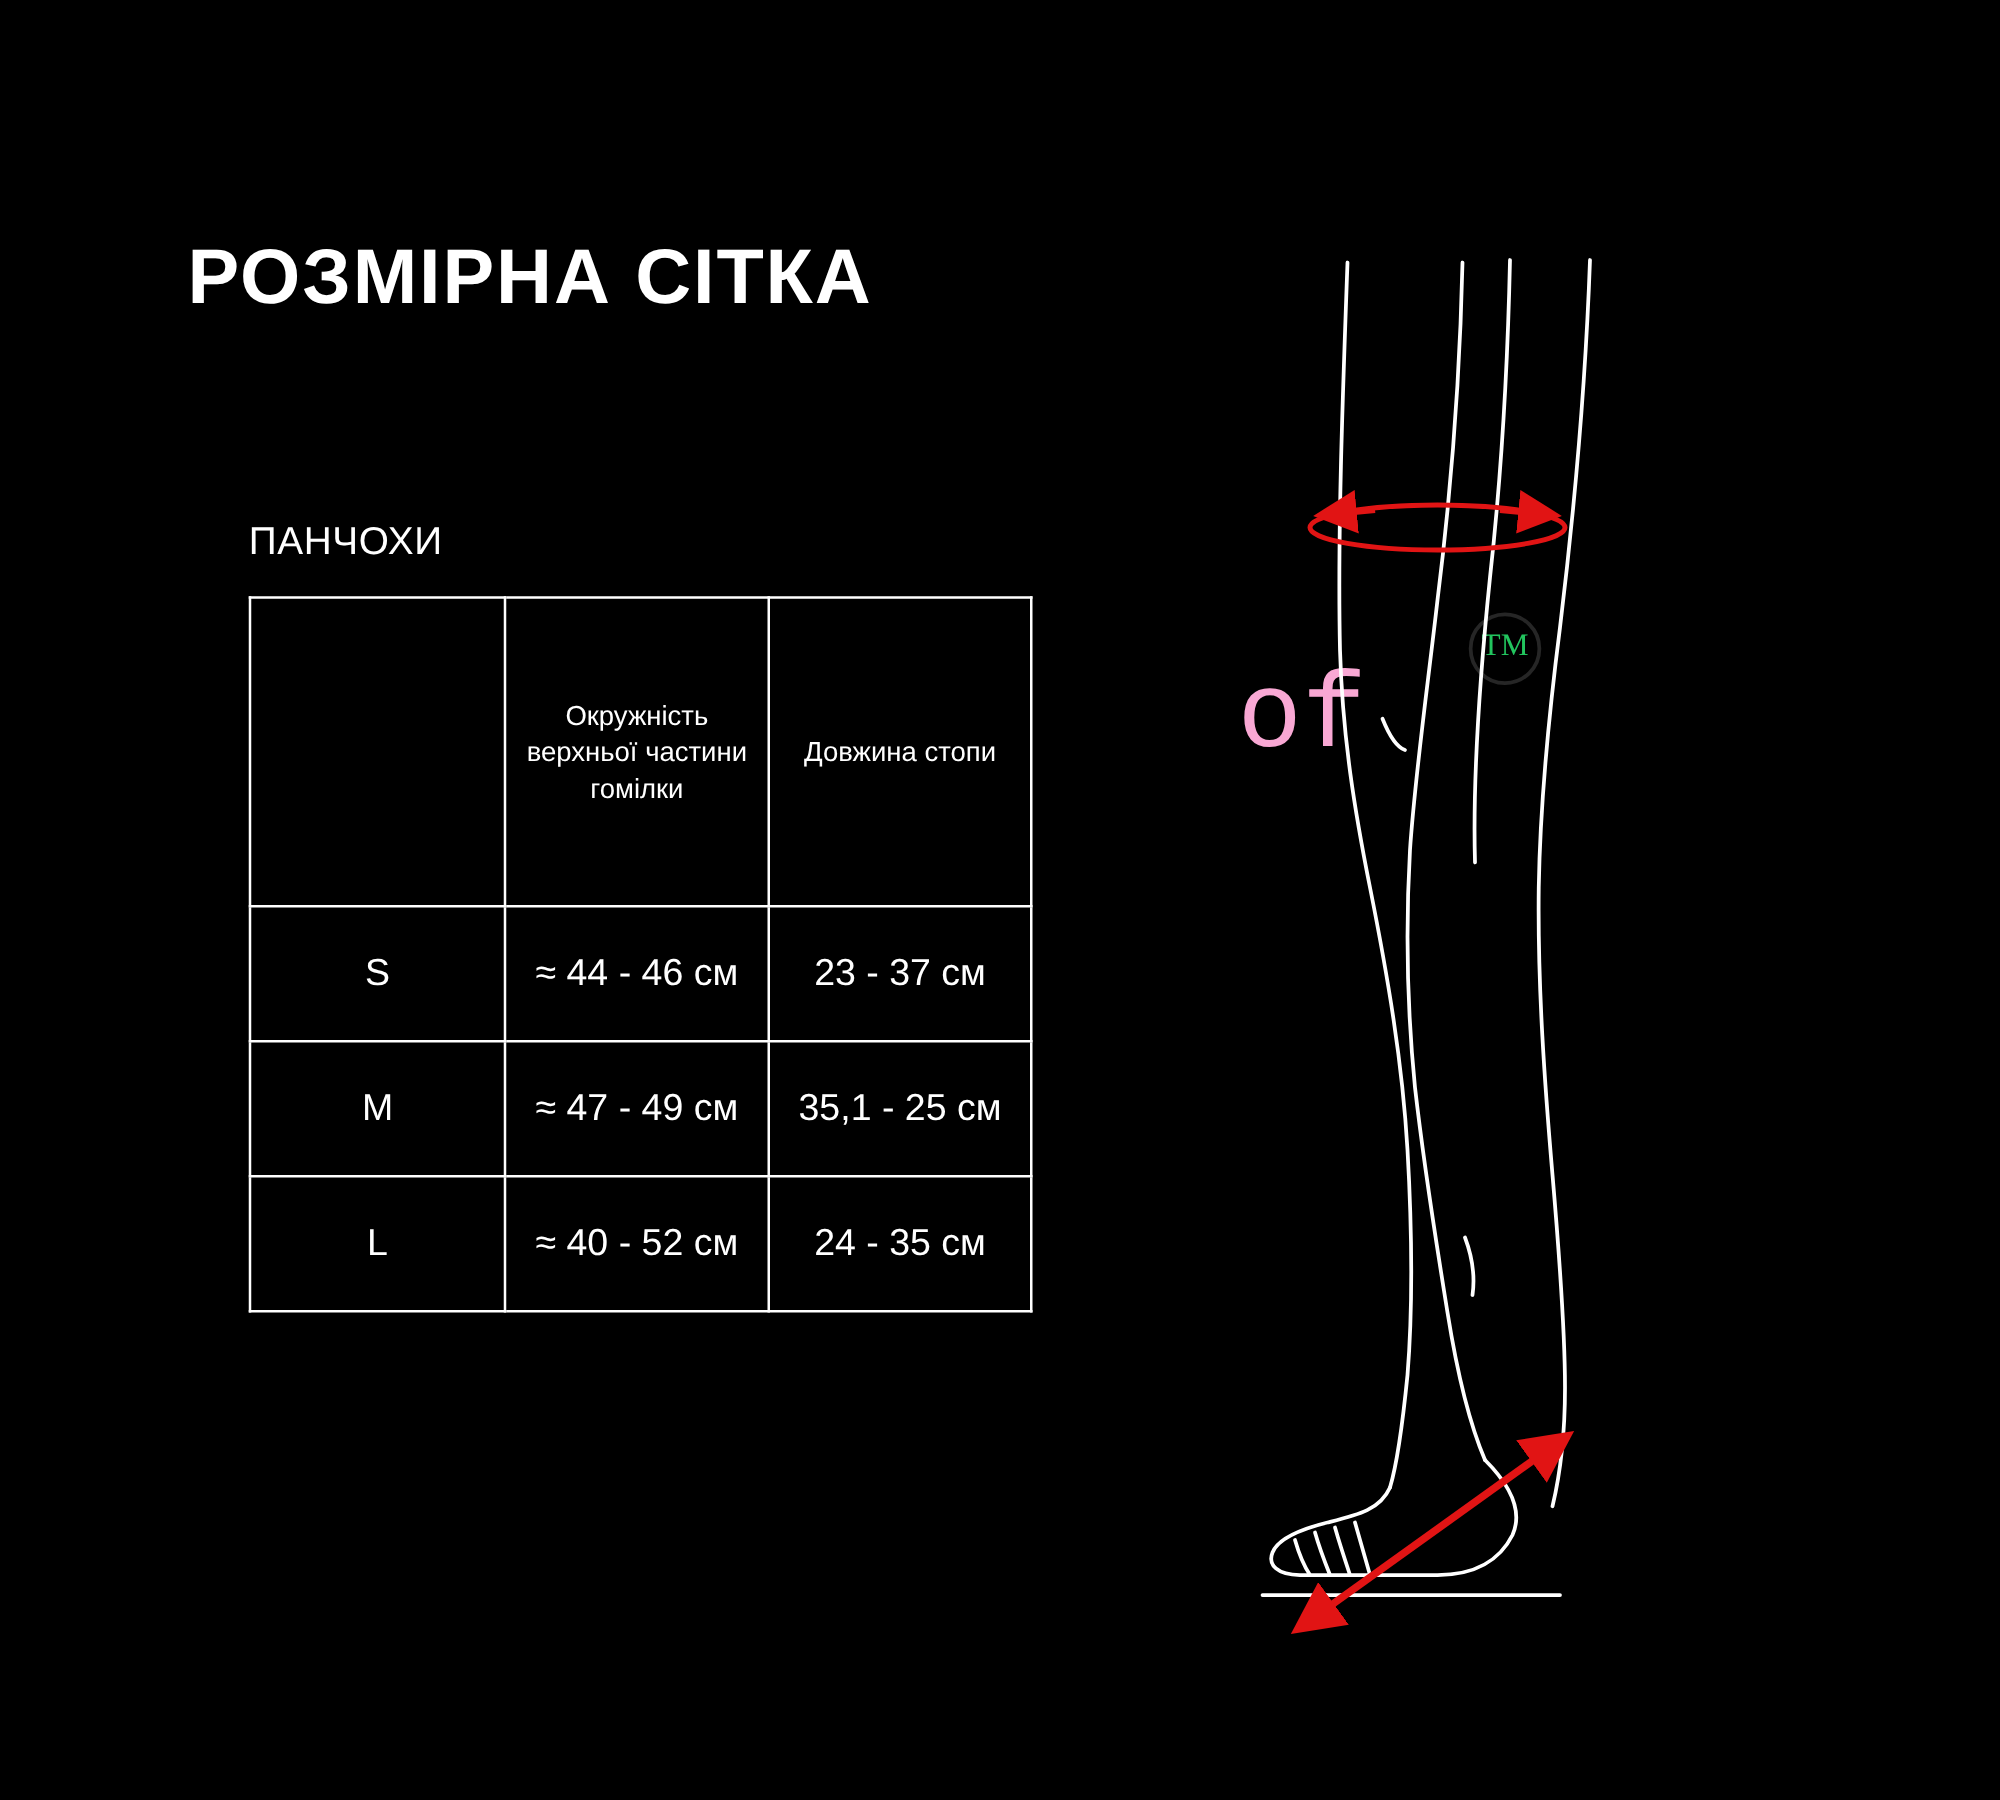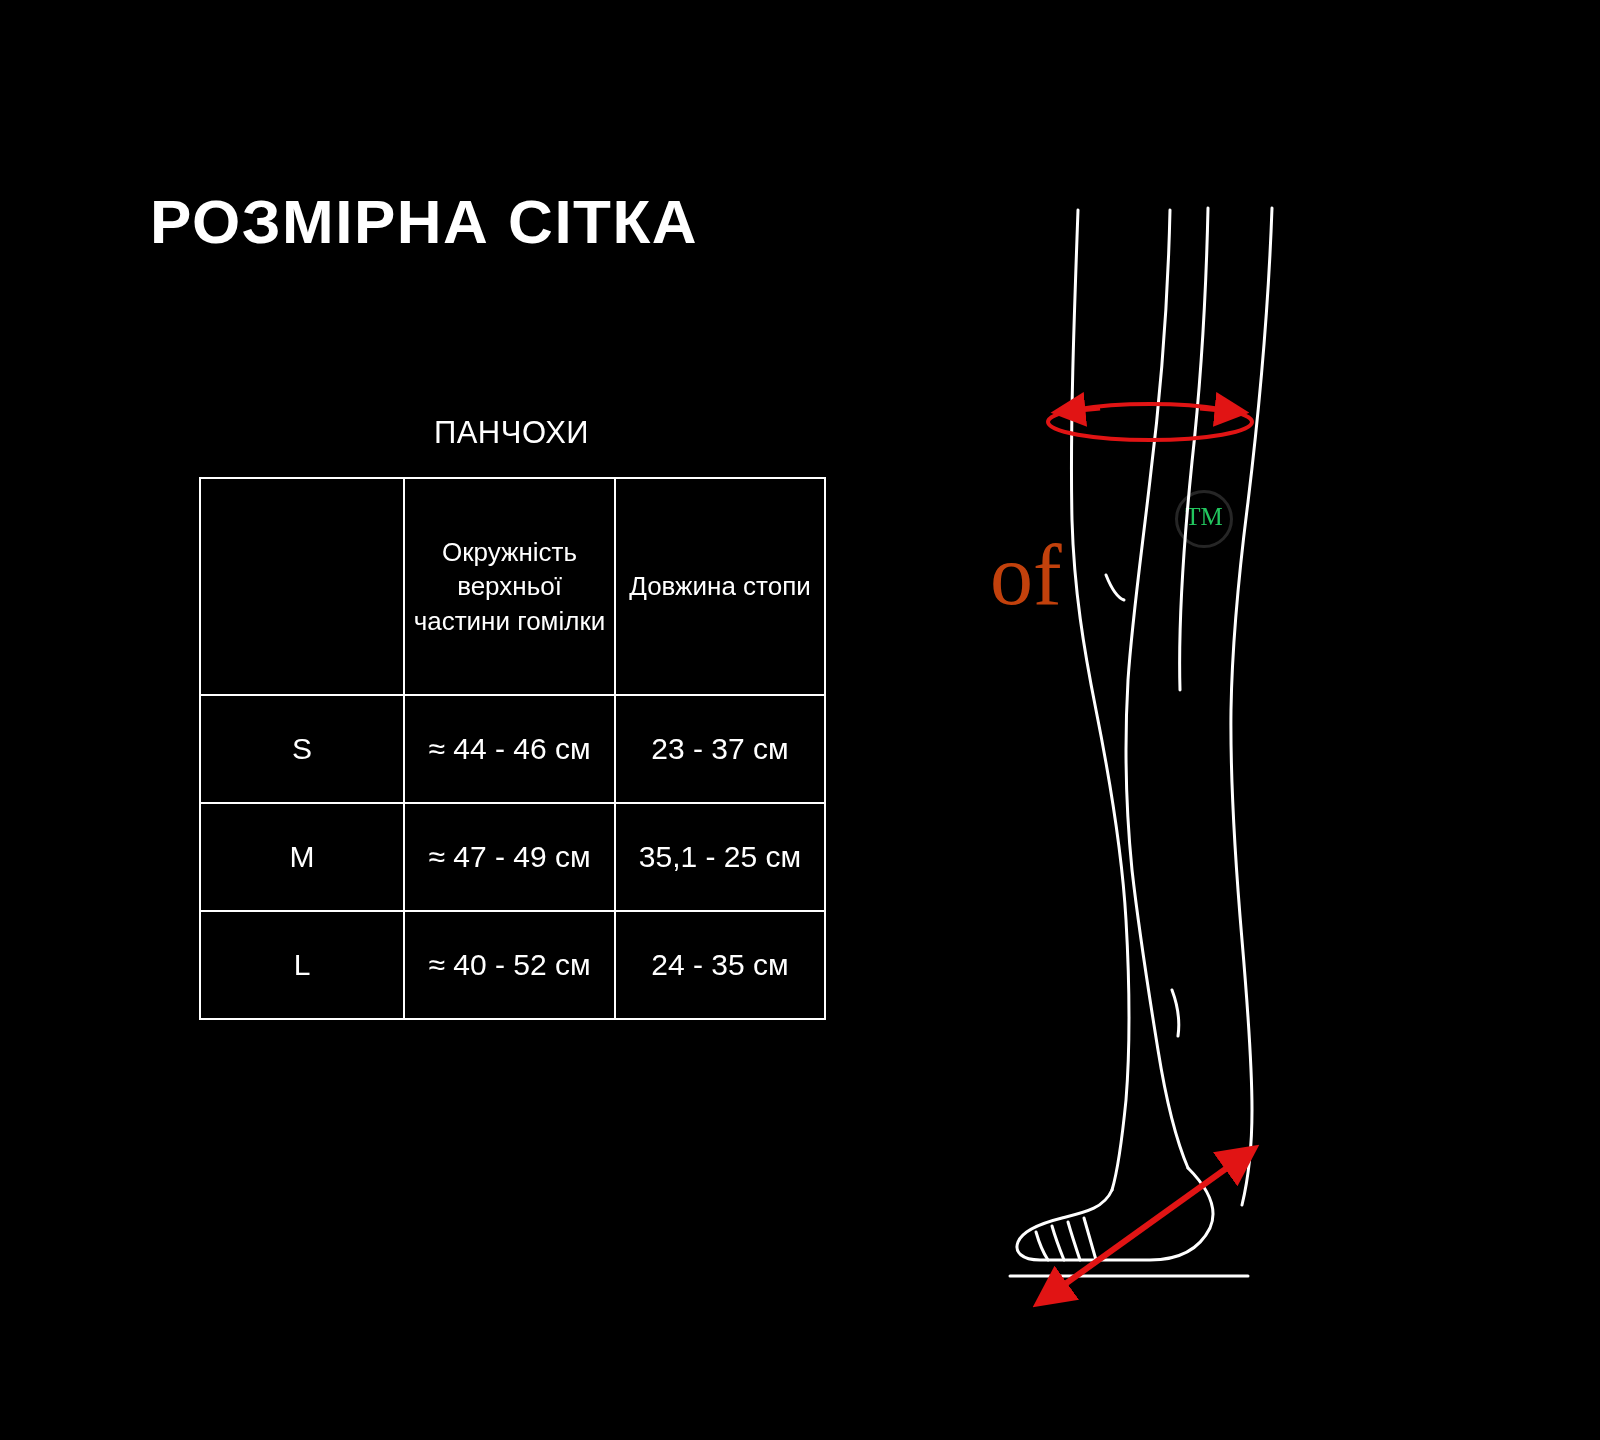--- a/index.html
+++ b/index.html
@@ -34,23 +34,23 @@
     font-family: "Liberation Serif", serif;
     font-size: 150px;
     font-style: italic;
     color: #1b1b1b;
     letter-spacing: 2px;
   }
   .wm-of {
     position: absolute;
     left: 560px;
     top: 95px;
-    font-family: Liberation Serif, serif;
+    font-family: Liberation Mono, monospace;
     font-size: 86px;
-    color: #c2410c;
+    color: #f9a8d4;
   }
   .wm-sex {
     position: absolute;
     left: 60px;
     top: 175px;
     font-family: "Liberation Serif", serif;
     font-size: 330px;
     font-style: italic;
     color: #141414;
     letter-spacing: -6px;
@@ -84,43 +84,43 @@
   
   .table-wrap {
     position: absolute;
     left: 199px;
     top: 415px;
     z-index: 3;
   }
   .table-caption {
     font-size: 31px;
     color: #ffffff;
-    text-align: center;
+    text-align: left;
     width: 625px;
     margin-left: 0;
     margin-bottom: 26px;
     letter-spacing: 0.5px;
   }
   table.size-table {
     border-collapse: collapse;
     width: 625px;
     table-layout: fixed;
   }
   table.size-table td, table.size-table th {
     border: 2px solid #ffffff;
     text-align: center;
     vertical-align: middle;
     font-weight: normal;
     color: #ffffff;
   }
   table.size-table thead th {
     height: 215px;
-    font-size: 26px;
+    font-size: 22px;
     line-height: 1.32;
-    padding: 0 6px;
+    padding: 15px 6px;
   }
   table.size-table tbody td {
     height: 104px;
     font-size: 30px;
   }
   col.c1 { width: 204px; }
   col.c2 { width: 211px; }
   col.c3 { width: 210px; }
 
   

